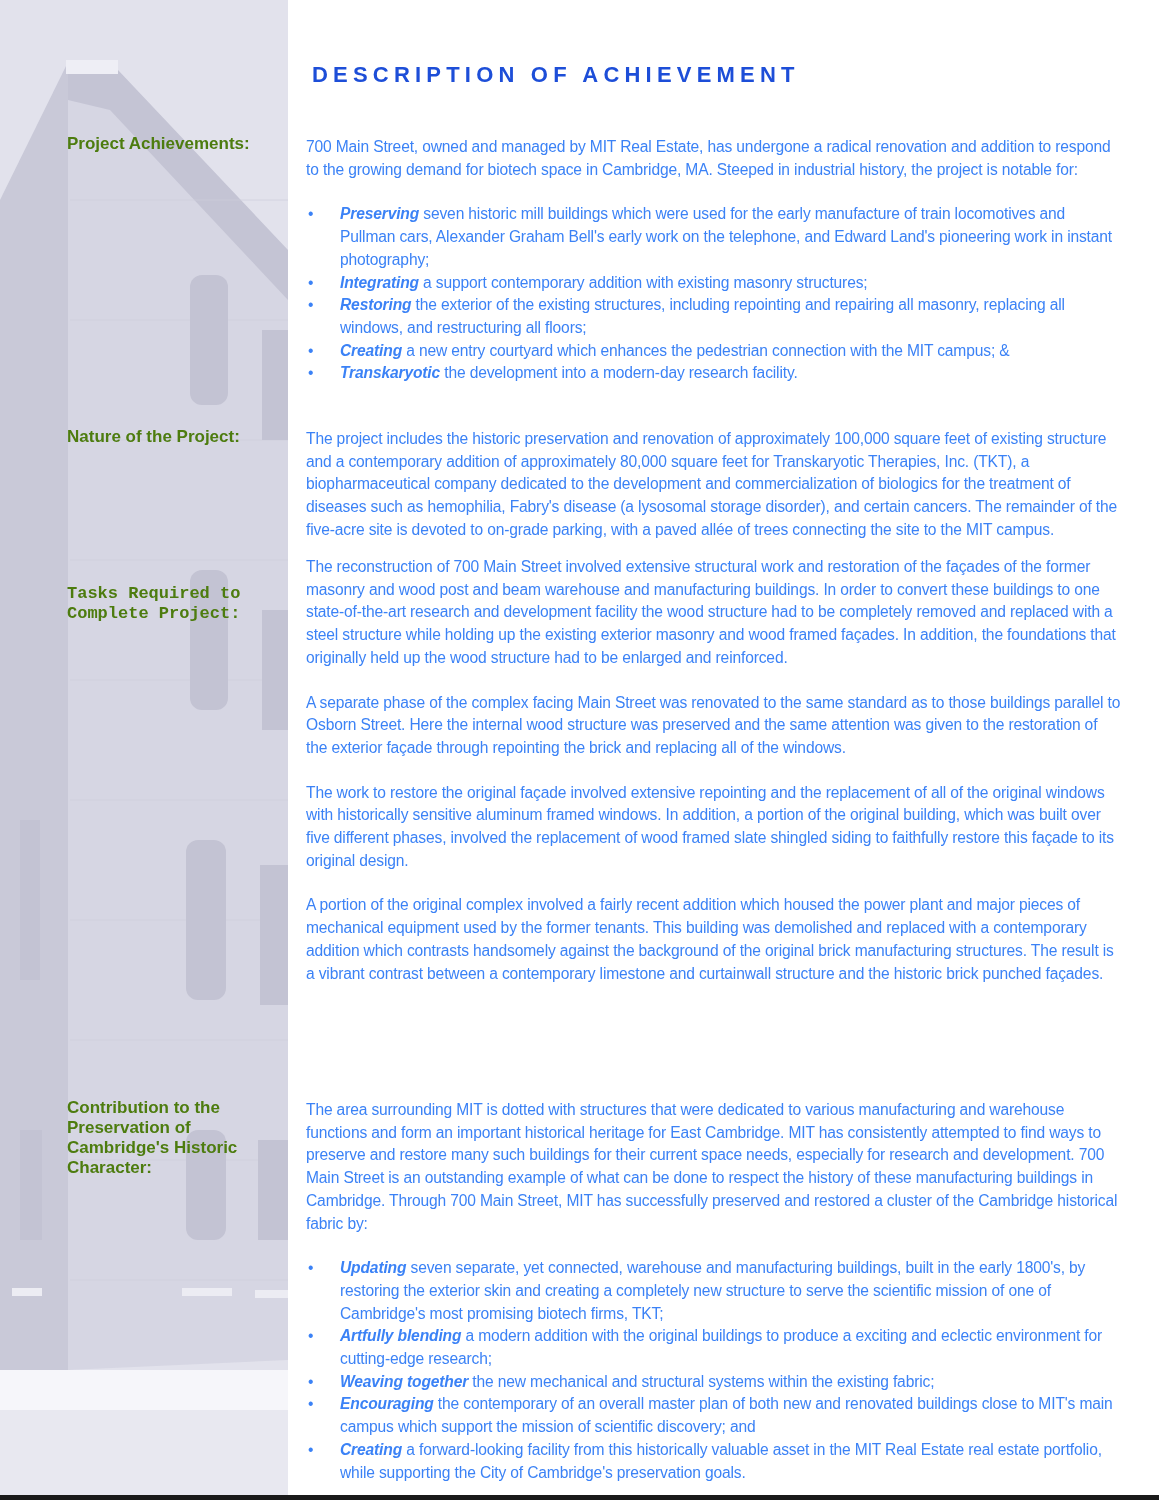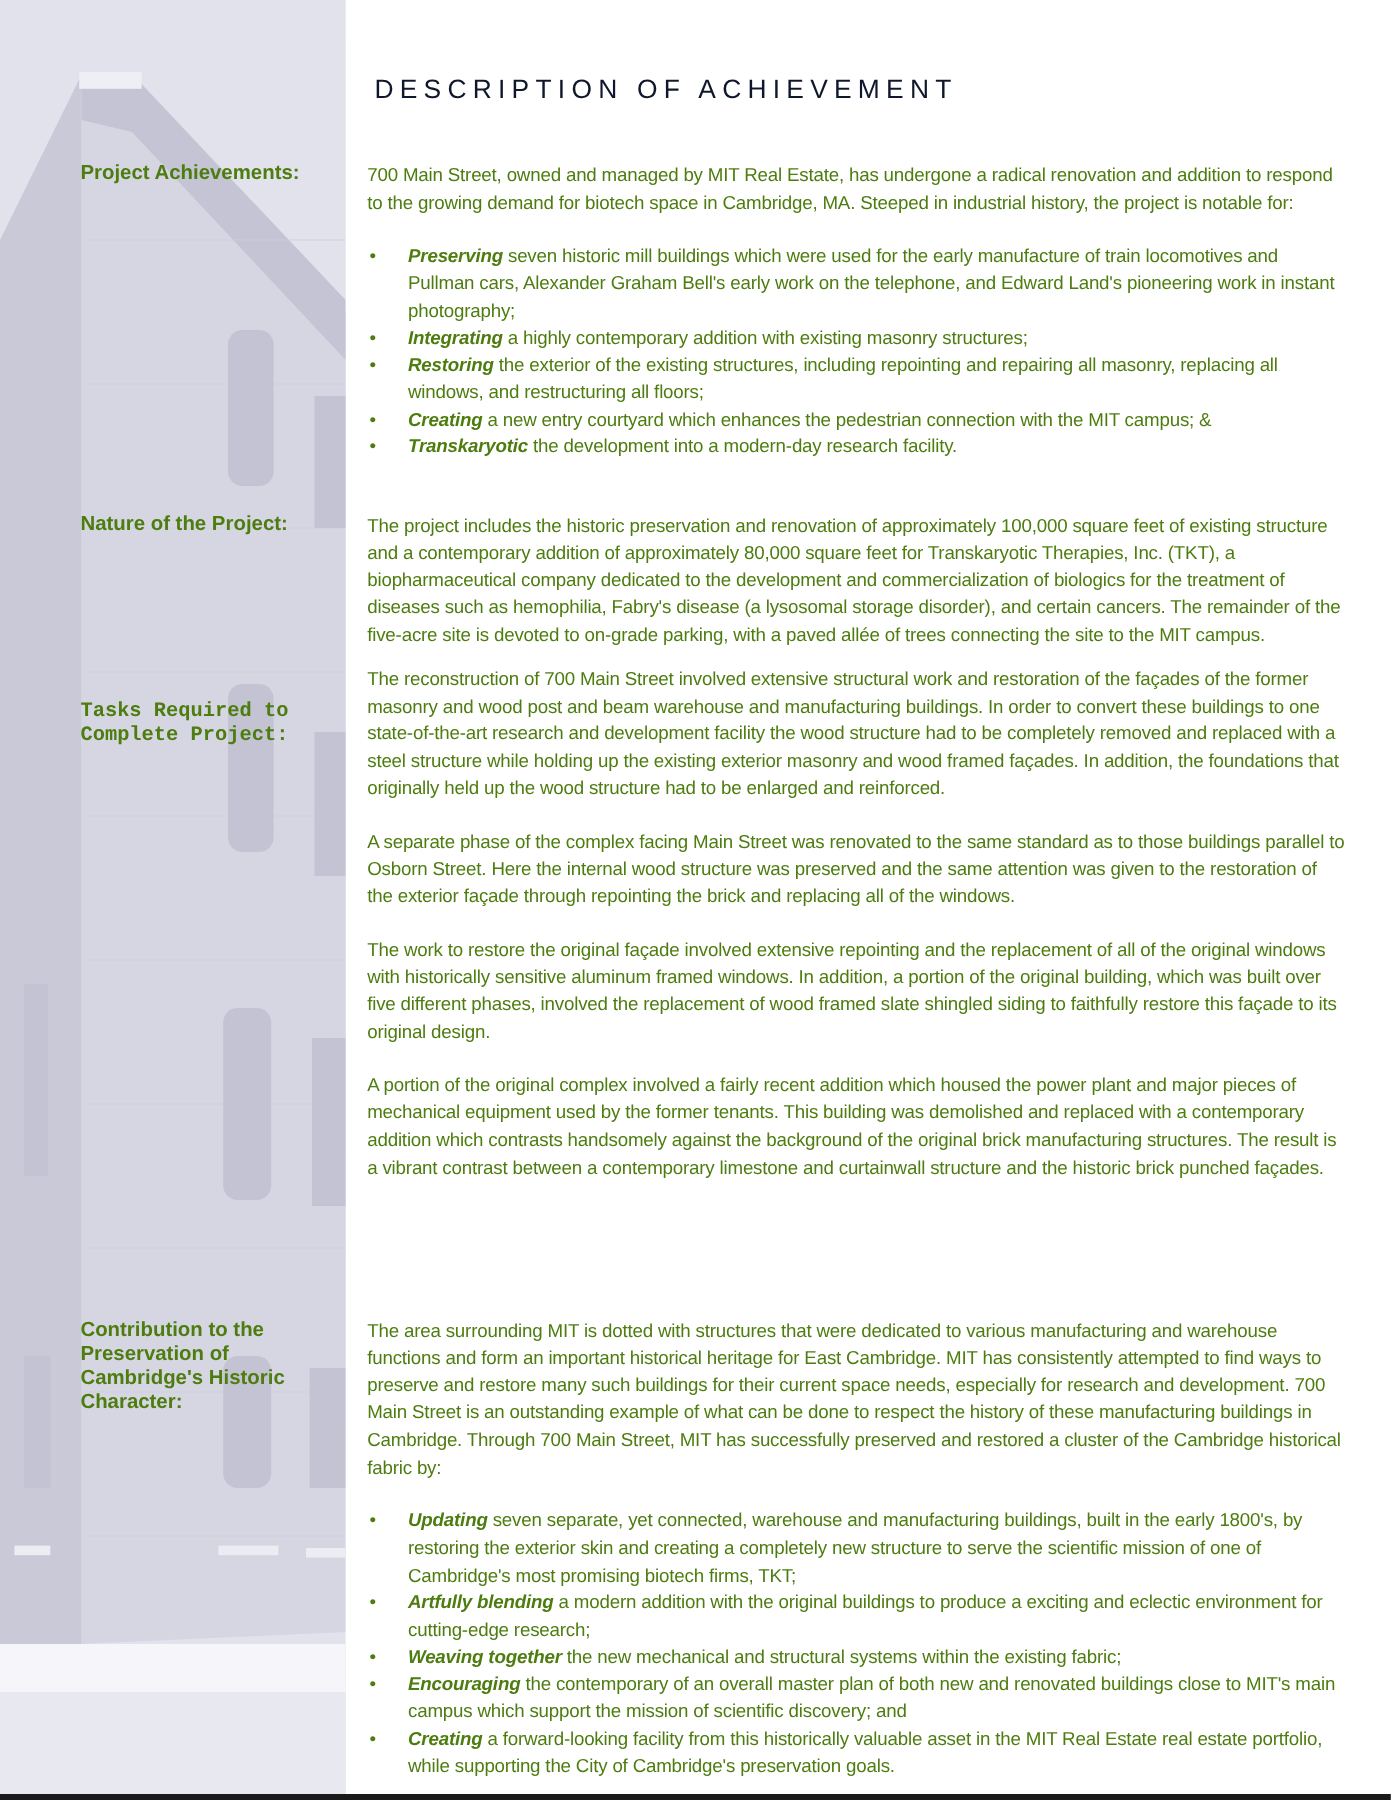--- a/index.html
+++ b/index.html
@@ -11,31 +11,31 @@
   }
   .sidebar {
     position: absolute; left: 0; top: 0; width: 288px; height: 1495px;
     background: linear-gradient(180deg, #e4e4ee 0%, #dcdce8 20%, #d8d8e4 45%, #dedee8 70%, #ececf3 85%, #e6e6ee 100%);
     overflow: hidden;
   }
   .sidebar svg.building { position: absolute; left: 0; top: 0; width: 288px; height: 1495px; }
   .bottom-rule { position: absolute; left: 0; top: 1495px; width: 1159px; height: 5px; background: #1a1a1a; }
   .title {
     position: absolute; left: 312px; top: 62px;
-    font-size: 22px; font-weight: normal; letter-spacing: 5.2px; color: #0f172a;
+    font-size: 22px; font-weight: bold; letter-spacing: 5.2px; color: #1d4ed8;
     margin: 0;
   }
   .label {
     position: absolute; left: 67px; width: 215px;
     font-size: 17px; font-weight: bold; line-height: 20px; color: #4d7c0f;
     margin: 0;
   }
   .section {
     position: absolute; left: 306px; width: 815px;
-    font-size: 15.6px; line-height: 22.7px; color: #4d7c0f;
+    font-size: 15.6px; line-height: 22.7px; color: #3b82f6;
     letter-spacing: -0.15px;
   }
   .section p { margin: 0; }
   .section p + p { margin-top: 22px; }
   .section ul { list-style: none; margin: 0; padding: 0; }
   .section ul li { position: relative; padding-left: 34px; }
   .section ul li .bullet { position: absolute; left: 2px; top: 0; }
   .section .gap { height: 22px; }
   .lead { font-weight: bold; font-style: italic; margin-top: 36px; }
 </style>
@@ -96,21 +96,21 @@
 <h2 class="label" style="top:134px;">Project Achievements:</h2>
 <h2 class="label" style="top:427px;">Nature of the Project:</h2>
 <h2 class="label" style="top:584px;width:190px;font-family:Liberation Mono, monospace;">Tasks Required to Complete Project:</h2>
 <h2 class="label" style="top:1098px;width:200px;">Contribution to the Preservation of Cambridge's Historic Character:</h2>
 
 <div class="section" style="top:136px;">
   <p>700 Main Street, owned and managed by MIT Real Estate, has undergone a radical renovation and addition to respond to the growing demand for biotech space in Cambridge, MA.  Steeped in industrial history, the project is notable for:</p>
   <div class="gap"></div>
   <ul>
     <li><span class="bullet">•</span><span class="lead">Preserving</span><span> seven historic mill buildings which were used for the early manufacture of train locomotives and Pullman cars, Alexander Graham Bell's early work on the telephone, and Edward Land's pioneering work in instant photography;</span></li>
-    <li><span class="bullet">•</span><span class="lead">Integrating</span><span> a highly contemporary addition with existing masonry structures;</span></li>
+    <li><span class="bullet">•</span><span class="lead">Integrating</span><span> a support contemporary addition with existing masonry structures;</span></li>
     <li><span class="bullet">•</span><span class="lead">Restoring</span><span> the exterior of the existing structures, including repointing and repairing all masonry, replacing all windows, and restructuring all floors;</span></li>
     <li><span class="bullet">•</span><span class="lead">Creating</span><span> a new entry courtyard which enhances the pedestrian connection with the MIT campus; &amp;</span></li>
     <li><span class="bullet">•</span><span class="lead">Transkaryotic</span><span> the development into a modern-day research facility.</span></li>
   </ul>
 </div>
 
 <div class="section" style="top:428px;">
   <p>The project includes the historic preservation and renovation of approximately 100,000 square feet of existing structure and a contemporary addition of approximately 80,000 square feet for Transkaryotic Therapies, Inc. (TKT), a biopharmaceutical company dedicated to the development and commercialization of biologics for the treatment of diseases such as hemophilia, Fabry's disease (a lysosomal storage disorder), and certain cancers. The remainder of the five-acre site is devoted to on-grade parking, with a paved allée of trees connecting the site to the MIT campus.</p>
 </div>
 

